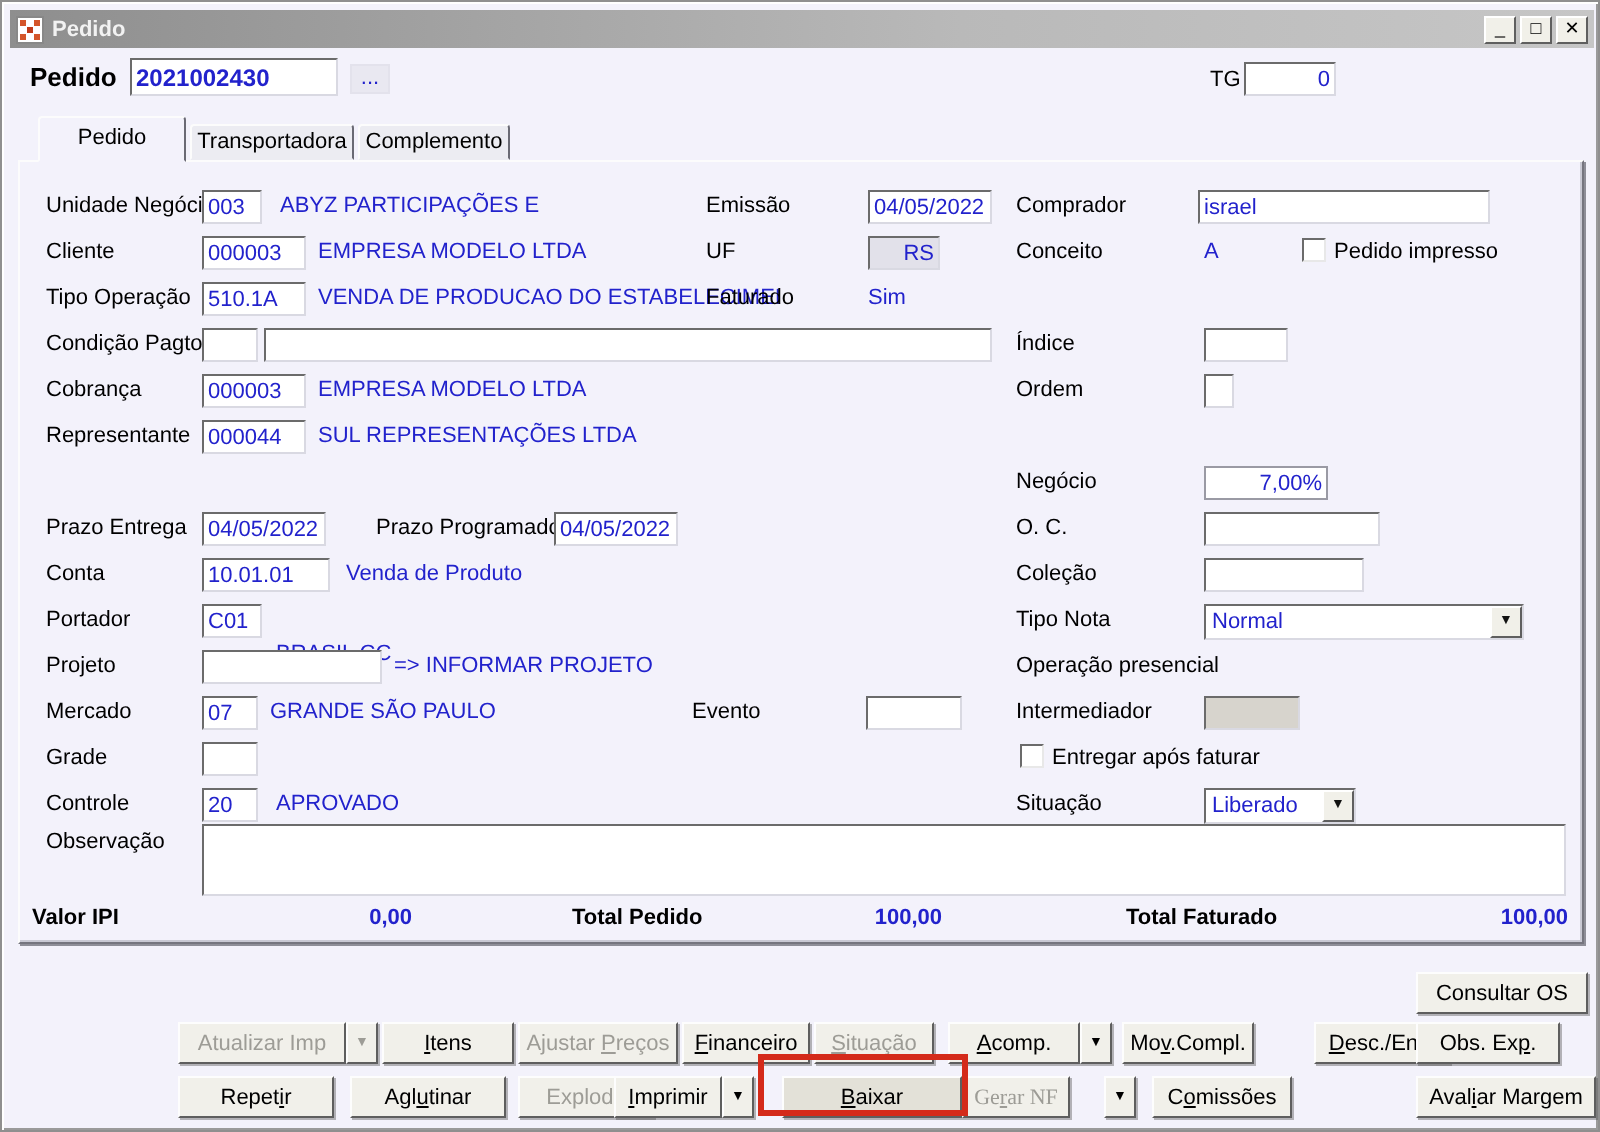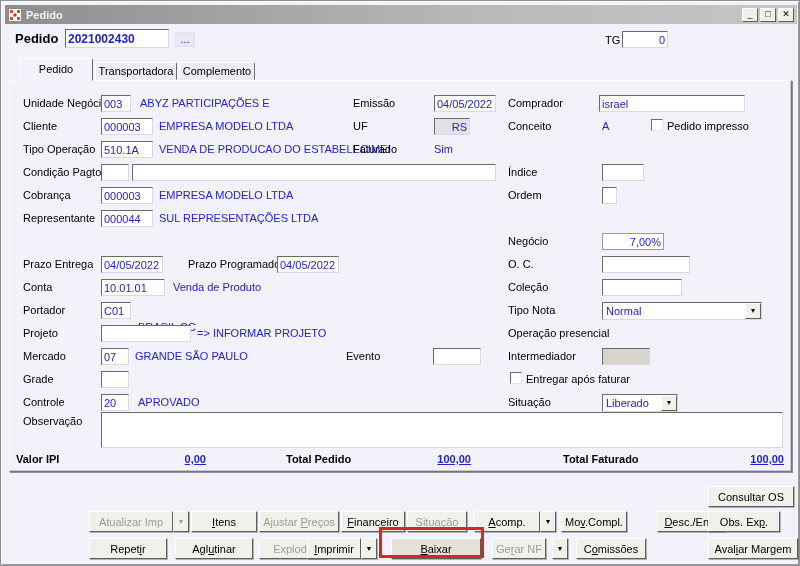--- a/index.html
+++ b/index.html
@@ -74,21 +74,21 @@
     position:absolute;top:61px;height:18px;background:#ececf2;
     border:1px solid;border-color:#fcfcfc #6a6a74 #ececf2 #fcfcfc;
     border-top-left-radius:2px;border-top-right-radius:2px;
     line-height:16px;text-align:center;z-index:2;
   }
   .tab.active{
     top:57px;height:23px;background:#f3f2fb;line-height:20px;z-index:3;
     border-bottom:1px solid #f3f2fb;
   }
   .hl{position:absolute;border:3px solid #d42a1a;z-index:6;}
-  .rval{position:absolute;text-align:right;font-weight:bold;color:#2222cc;text-decoration:underline;}
+  .rval{position:absolute;text-align:right;font-weight:bold;color:#2222cc;}
 </style>
 </head>
 <body>
 
 <div class="window">
 
   <div class="titlebar">
     <span class="win-icon">
       <svg width="12" height="12">
         <rect x="1" y="1" width="3" height="3" fill="#d4552a"></rect>
@@ -231,20 +231,20 @@
   <button class="btn" style="left:560px;top:510px;width:66px;">Mo<u>v</u>.Compl.</button>
   <button class="btn" style="left:656px;top:510px;width:68px;"><u>D</u>esc./Enc.</button>
   <button class="btn" style="left:707px;top:510px;width:72px;">Obs. Ex<u>p</u>.</button>
 
   <button class="btn" style="left:88px;top:537px;width:78px;">Repet<u>i</u>r</button>
   <button class="btn" style="left:174px;top:537px;width:78px;">Agl<u>u</u>tinar</button>
   <button class="btn dis" style="left:258px;top:537px;width:68px;">Explodir</button>
   <button class="btn" style="left:304px;top:537px;width:54px;left:306px;"><u>I</u>mprimir</button>
   <button class="btn arrbtn" style="left:360px;top:537px;width:16px;">▼</button>
   <button class="btn" style="left:390px;top:537px;width:90px;background:#e3e1d8;"><u>B</u>aixar</button>
-  <button class="btn dis" style="left:491px;top:537px;width:54px;">Ge<u>r</u>ar NF</button>
+  <button class="btn dis" style="left:480px;top:537px;width:54px;font-family:Liberation Serif, serif;">Ge<u>r</u>ar NF</button>
   <button class="btn arrbtn" style="left:551px;top:537px;width:16px;">▼</button>
   <button class="btn" style="left:575px;top:537px;width:70px;">C<u>o</u>missões</button>
   <button class="btn" style="left:707px;top:537px;width:90px;">Aval<u>i</u>ar Margem</button>
 
   <div class="hl" style="left:378px;top:526px;width:105px;height:31px;"></div>
 
 </div>
 
 </body></html>

